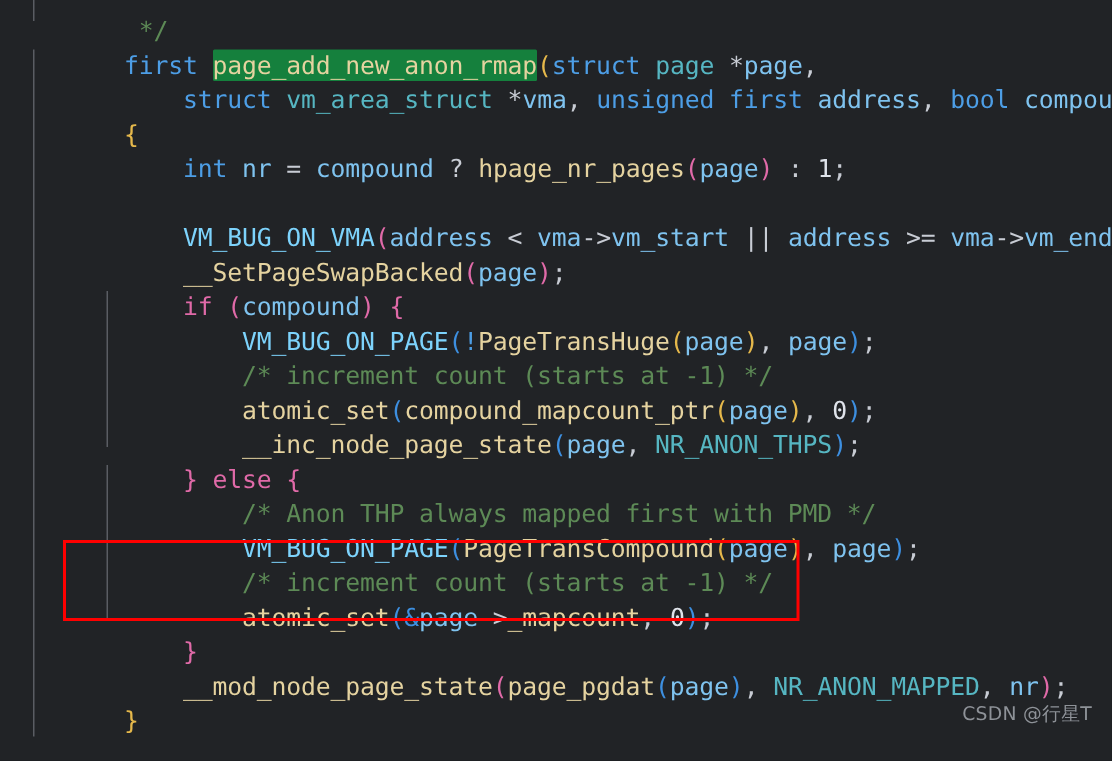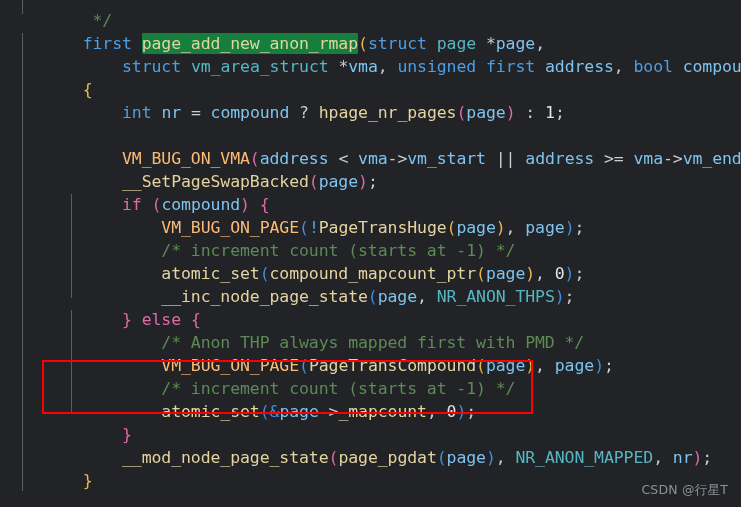--- a/index.html
+++ b/index.html
@@ -39,21 +39,21 @@
     font-size: 16.5px;
     white-space: pre;
     letter-spacing: -0.1px;
     padding-left: 4px;
     color: #c8ccd4;
     position: relative;
   }
 
   
   .kw      { color: #4d9ee6; }   
-  .fnname  { color: #fdba74; }   
+  .fnname  { color: #7dd3fc; }   
   .fnpale  { color: #e5d3a0; }   
   .ident   { color: #7fc3ef; }   
   .type    { color: #56b6c2; }   
   .punc    { color: #c8ccd4; }   
   .pmag    { color: #e06aa8; }   
   .pblue   { color: #3d8fe0; }   
   .pyel    { color: #e5b84b; }   
   .num     { color: #dfe3ea; }
   .op      { color: #c8ccd4; }
   .cmt     { color: #5d8a56; }   
@@ -84,21 +84,21 @@
     border: 2px solid #ff0000;
     box-sizing: border-box;
     pointer-events: none;
     background: transparent;
   }
 
   
   .watermark {
     position: absolute;
     right: 13px;
-    bottom: 8px;
+    bottom: 22px;
     font-family: "DejaVu Sans", "Liberation Sans", sans-serif;
     font-size: 12.5px;
     color: #8e9298;
     letter-spacing: 0.2px;
     white-space: nowrap;
   }
 </style>
 </head>
 <body>
 

